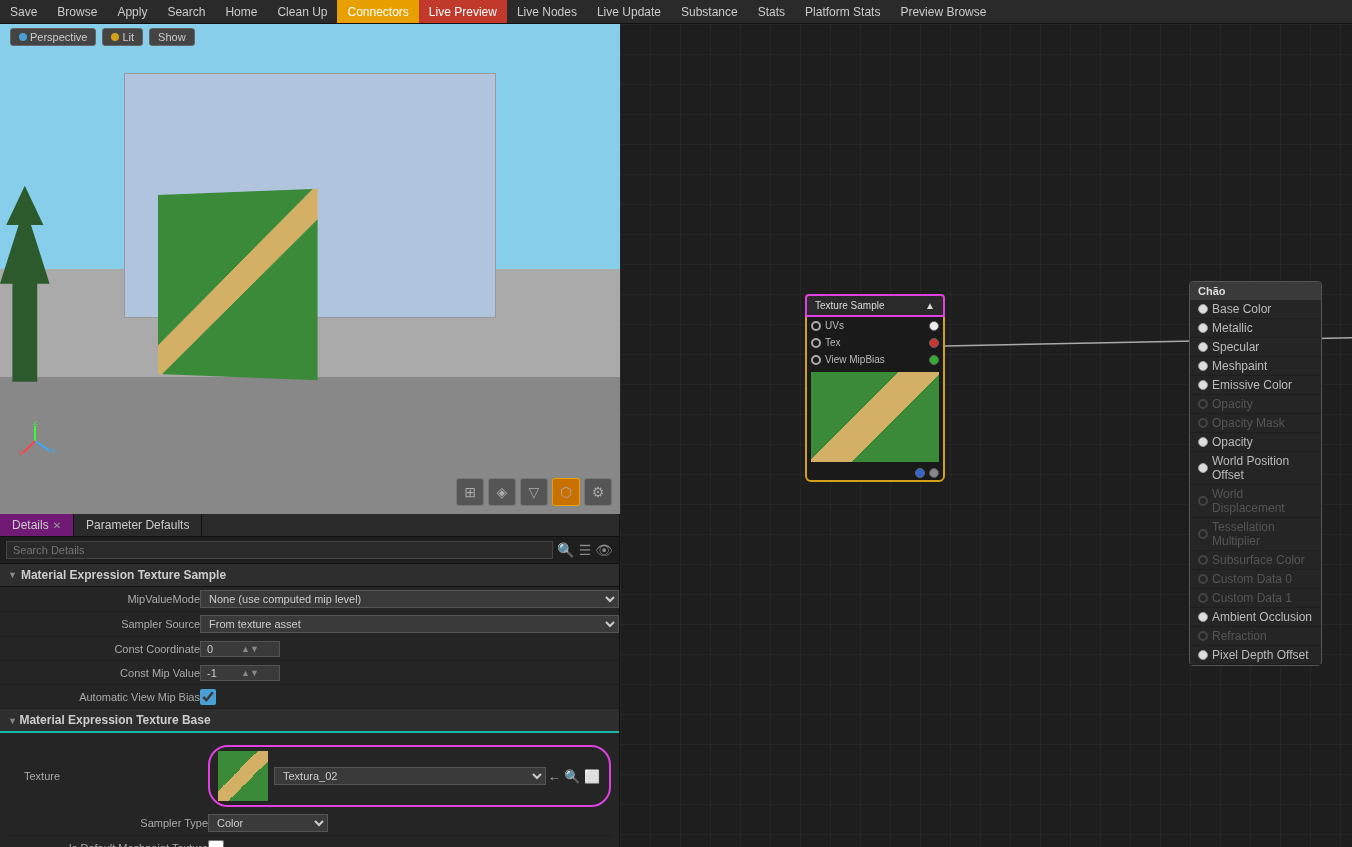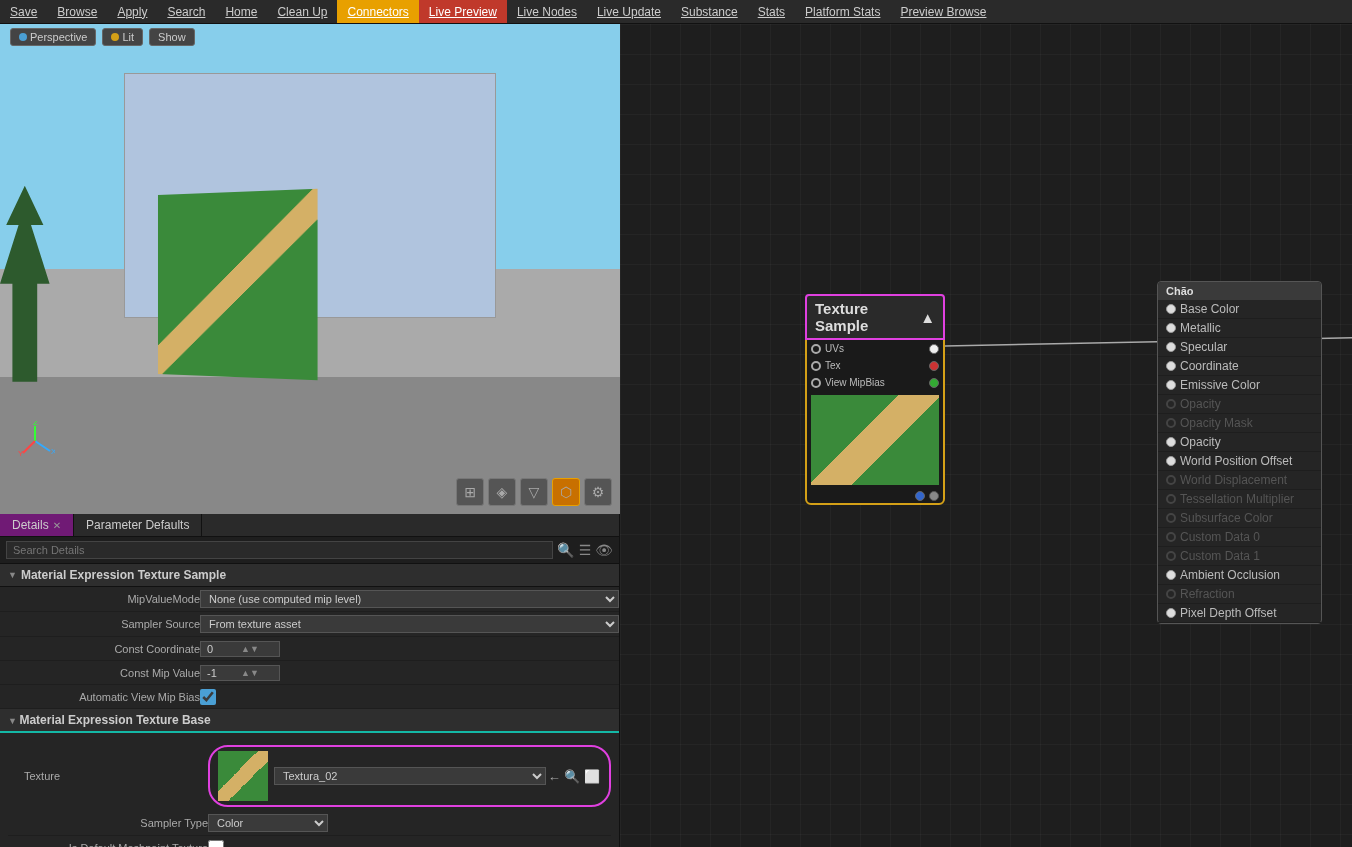--- a/index.html
+++ b/index.html
@@ -5,21 +5,21 @@
     * { margin: 0; padding: 0; box-sizing: border-box; }
     body { width: 1352px; height: 847px; overflow: hidden; background: #1a1a1a; font-family: 'Segoe UI', Arial, sans-serif; font-size: 12px; color: #ccc; }
 
     
     #menu-bar {
       width: 100%; height: 24px; background: #2a2a2a; display: flex; align-items: center;
       border-bottom: 1px solid #111;
     }
     .menu-item {
       padding: 0 10px; height: 100%; display: flex; align-items: center; color: #ccc;
-      cursor: pointer; font-size: 12px; white-space: nowrap; text-decoration: underline;
+      cursor: pointer; font-size: 12px; white-space: nowrap;
     }
     .menu-item.active-connectors { background: #e8a000; color: #fff; }
     .menu-item.active-live { background: #c0392b; color: #fff; }
 
     
     #main-layout { display: flex; width: 1352px; height: 823px; }
 
     
     #left-panel { width: 620px; height: 823px; display: flex; flex-direction: column; border-right: 1px solid #111; }
 
@@ -161,21 +161,21 @@
 
     
     #texture-node {
       position: absolute; top: 270px; left: 185px; width: 140px;
       background: #1a1a1a; border: 2px solid #d4a017; border-radius: 6px; overflow: visible;
     }
     #texture-node-header {
       background: #2a2a2a; padding: 4px 8px; display: flex; align-items: center; justify-content: space-between;
       border-radius: 4px 4px 0 0; border: 2px solid #e040e0; margin: -2px; margin-bottom: 0;
     }
-    #texture-node-header span { font-size: 15px; font-weight: bold; color: #ddd; }
+    #texture-node-header span { font-size: 10px; font-weight: normal; color: #ddd; }
     .node-expand { color: #888; cursor: pointer; }
 
     .node-row { display: flex; align-items: center; padding: 3px 4px; gap: 4px; }
     .node-label { font-size: 10px; color: #bbb; flex: 1; }
     .node-dot {
       width: 10px; height: 10px; border-radius: 50%; border: 1px solid #666; cursor: pointer;
     }
     .dot-white { background: #eee; }
     .dot-red { background: #cc3333; }
     .dot-green { background: #33aa33; }
@@ -189,21 +189,21 @@
     #node-thumb::after {
       content: ''; position: absolute; top: 0; left: 0; width: 100%; height: 100%;
       background: linear-gradient(135deg, transparent 40%, #d4b066 40%, #d4b066 60%, transparent 60%);
     }
     .node-bottom-dot {
       display: flex; justify-content: flex-end; padding: 2px 4px;
     }
 
     
     #chao-node {
-      position: absolute; top: 257px; right: 30px; width: 165px;
+      position: absolute; top: 257px; right: 30px; width: 133px;
       background: #252525; border: 1px solid #555; border-radius: 4px;
     }
     #chao-node-header {
       background: #3a3a3a; padding: 3px 8px; font-size: 11px; font-weight: bold; color: #ddd;
       border-radius: 4px 4px 0 0;
     }
     .chao-row {
       display: flex; align-items: center; padding: 2px 8px; gap: 4px;
       border-bottom: 1px solid #1e1e1e;
     }
@@ -460,21 +460,21 @@
         <span class="chao-label enabled">Metallic</span>
       </div>
 
       <div class="chao-row">
         <div class="chao-dot chao-dot-white"></div>
         <span class="chao-label enabled">Specular</span>
       </div>
 
       <div class="chao-row">
         <div class="chao-dot chao-dot-white"></div>
-        <span class="chao-label enabled">Coordinate</span>
+        <span class="chao-label enabled">Meshpaint</span>
       </div>
 
       <div class="chao-row">
         <div class="chao-dot chao-dot-white"></div>
         <span class="chao-label enabled">Emissive Color</span>
       </div>
 
       <div class="chao-row">
         <div class="chao-dot chao-dot-disabled"></div>
         <span class="chao-label disabled">Opacity</span>

